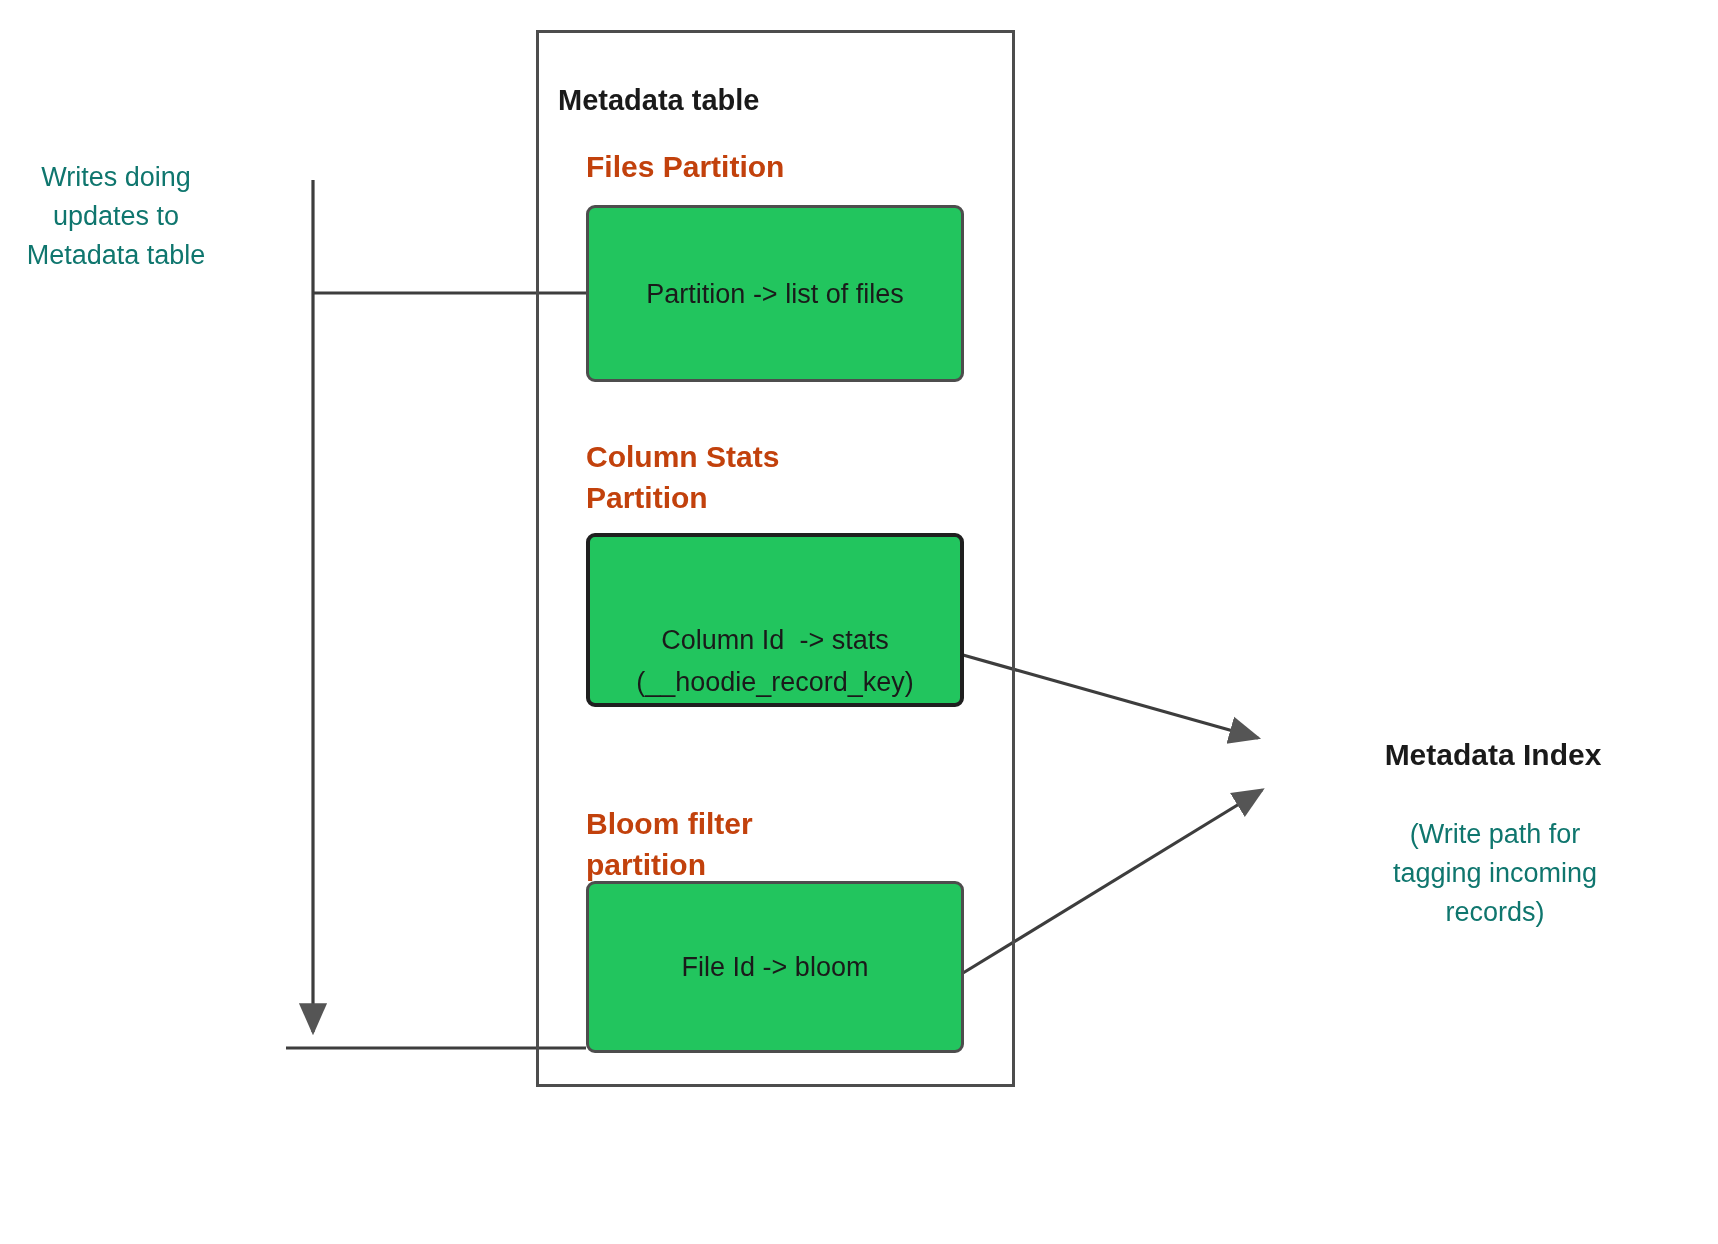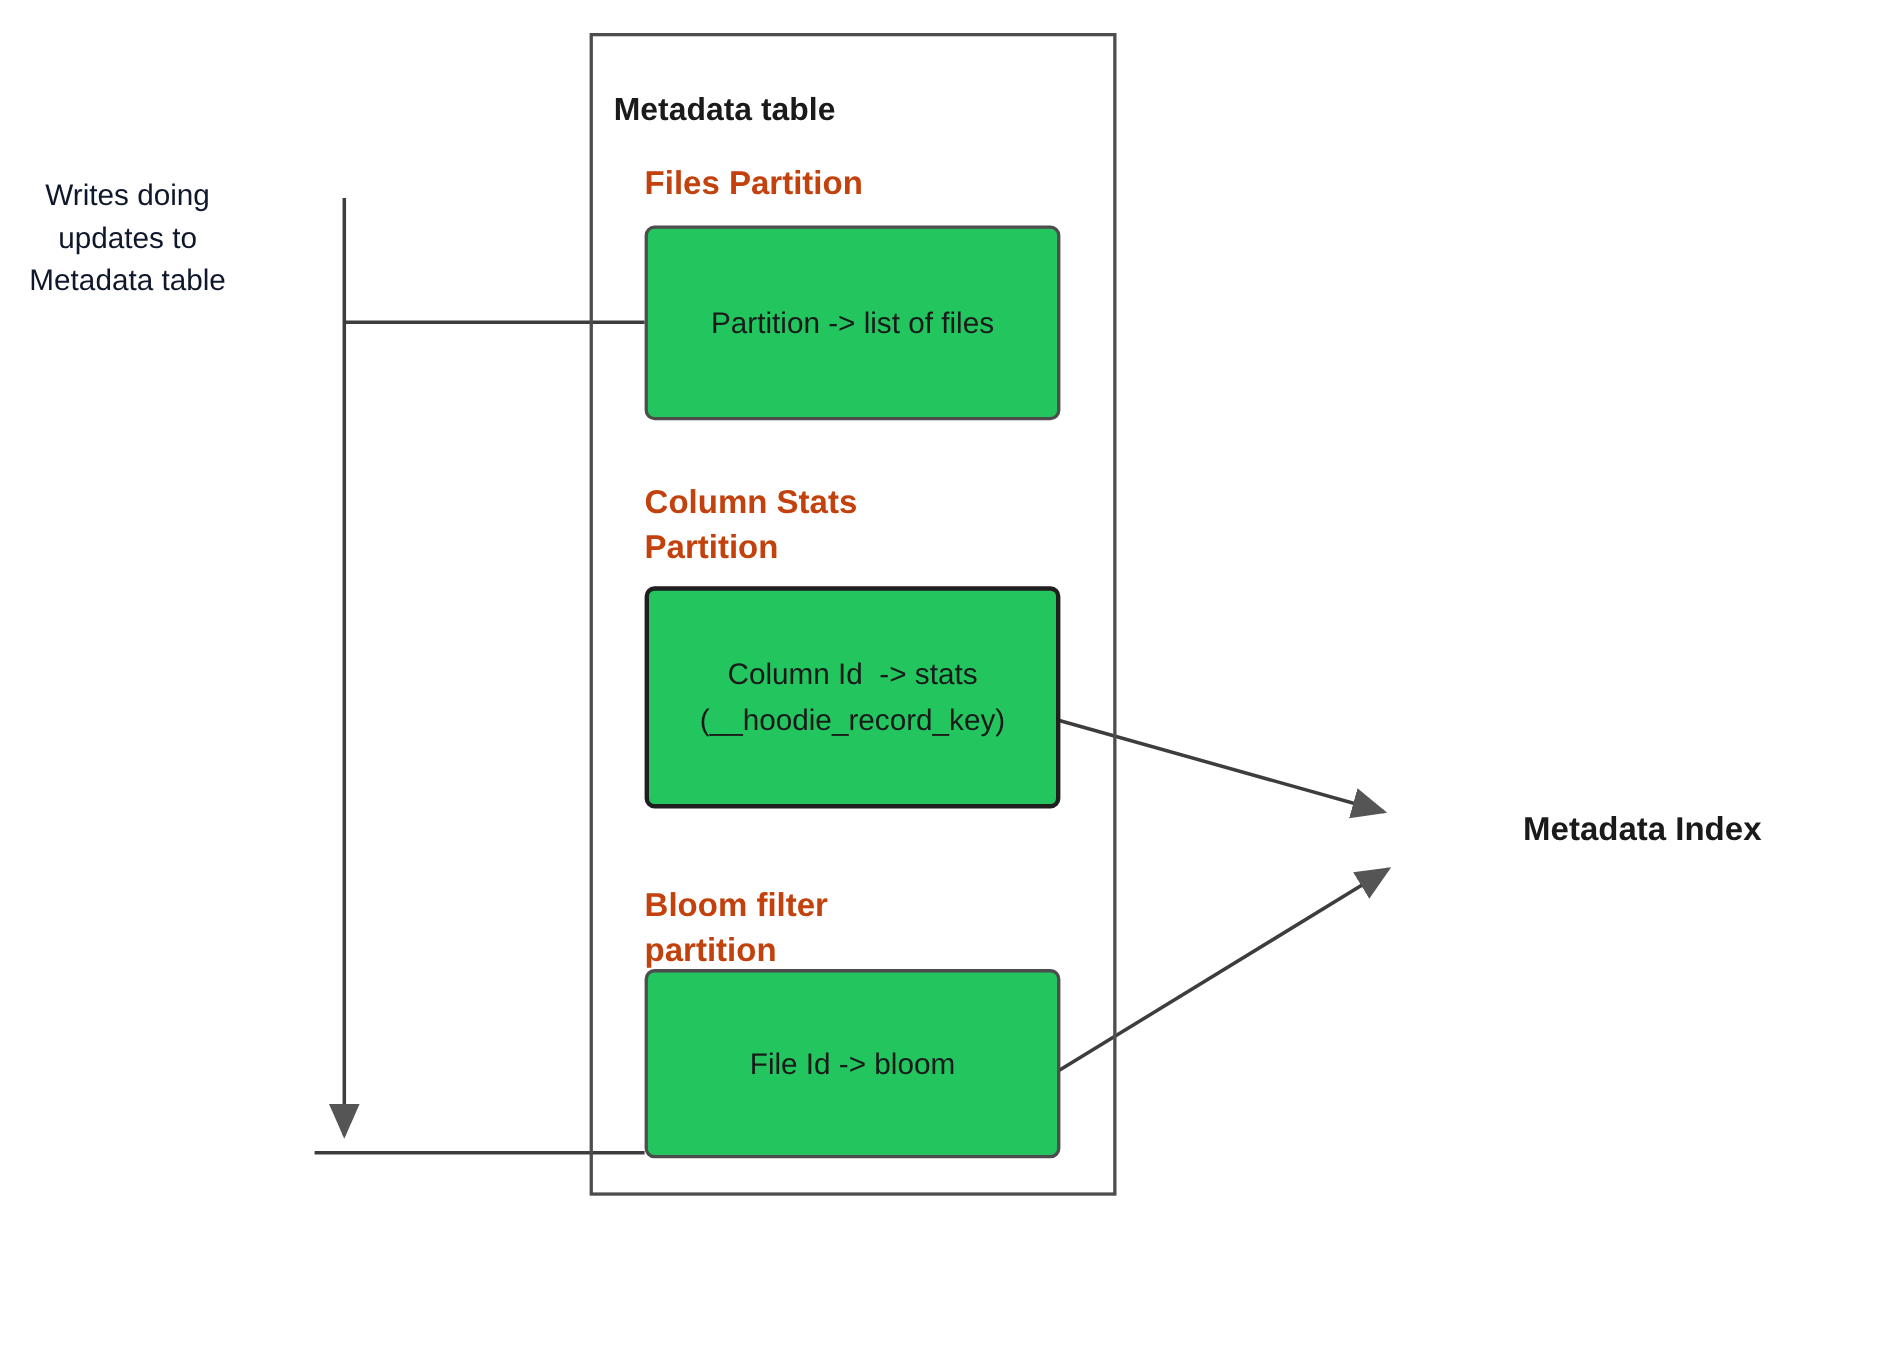--- a/index.html
+++ b/index.html
@@ -66,21 +66,21 @@
   .title-left {
     font-weight: bold;
     font-size: 29px;
     line-height: 36px;
     color: #1a1a1a;
     text-align: left;
   }
   .plain-label {
     font-size: 27px;
     line-height: 39px;
-    color: #0f172a;
+    color: #0f766e;
     text-align: center;
     white-space: pre-line;
   }
   .right-title {
     font-weight: bold;
     font-size: 30px;
     line-height: 40px;
     color: #1a1a1a;
     text-align: center;
   }
@@ -118,28 +118,31 @@
 
   <div class="node heading-bold" style="left:586px; top:146px; width:378px;">Files Partition</div>
 
   <div class="node inner-box" style="left:586px; top:205px; width:378px; height:177px;">
     <span class="box-text">Partition -&gt; list of files</span>
   </div>
 
   <div class="node heading-bold" style="left:586px; top:436px; width:378px;">Column Stats
 Partition</div>
 
-  <div class="node inner-box emphasis" style="left:586px; top:533px; width:378px; height:202px;">
+  <div class="node inner-box emphasis" style="left:586px; top:533px; width:378px; height:174px;align-items:flex-end;">
     <span class="box-text">Column Id  -&gt; stats
 (__hoodie_record_key)</span>
   </div>
 
   <div class="node heading-bold" style="left:586px; top:786px; width:378px;margin-top:17px;">Bloom filter
 partition</div>
 
   <div class="node inner-box" style="left:586px; top:881px; width:378px; height:172px;">
     <span class="box-text">File Id -&gt; bloom</span>
   </div>
 
   <div class="node right-title" style="left:1288px; top:735px; width:410px;">Metadata Index</div>
 
+  <div class="node plain-label" style="left:1300px; top:815px; width:390px;">(Write path for
+tagging incoming
+records)</div>
 
 </div>
 
 </body></html>

